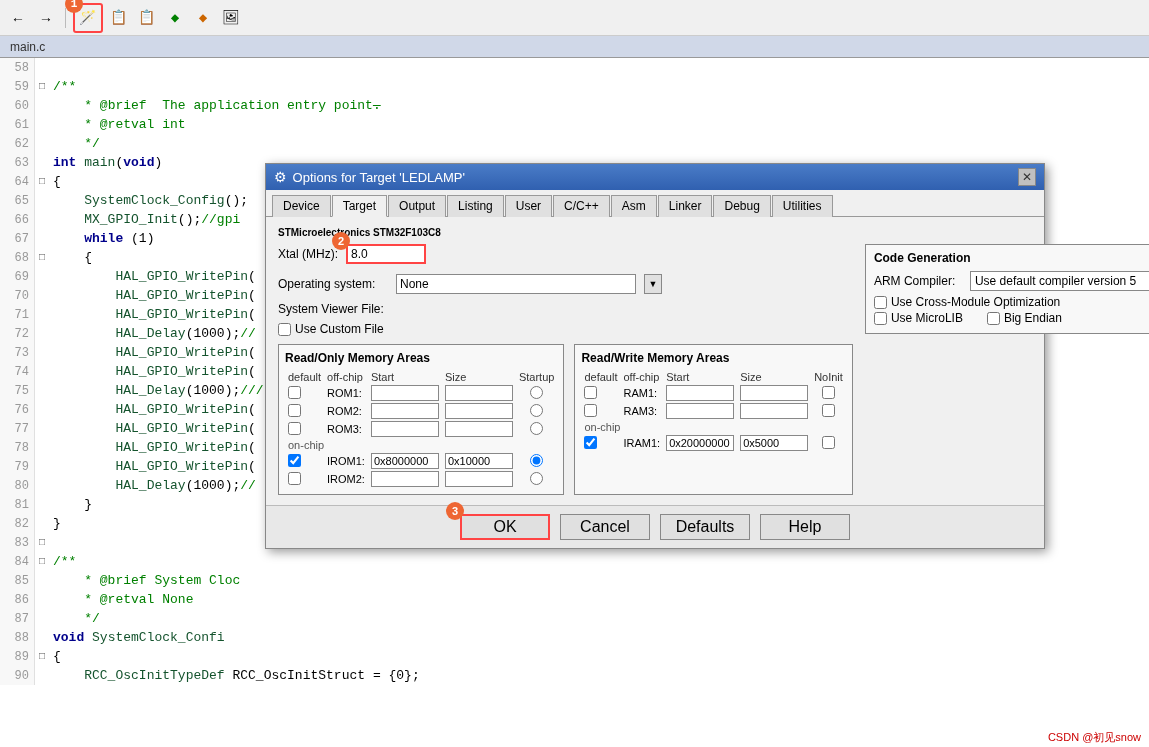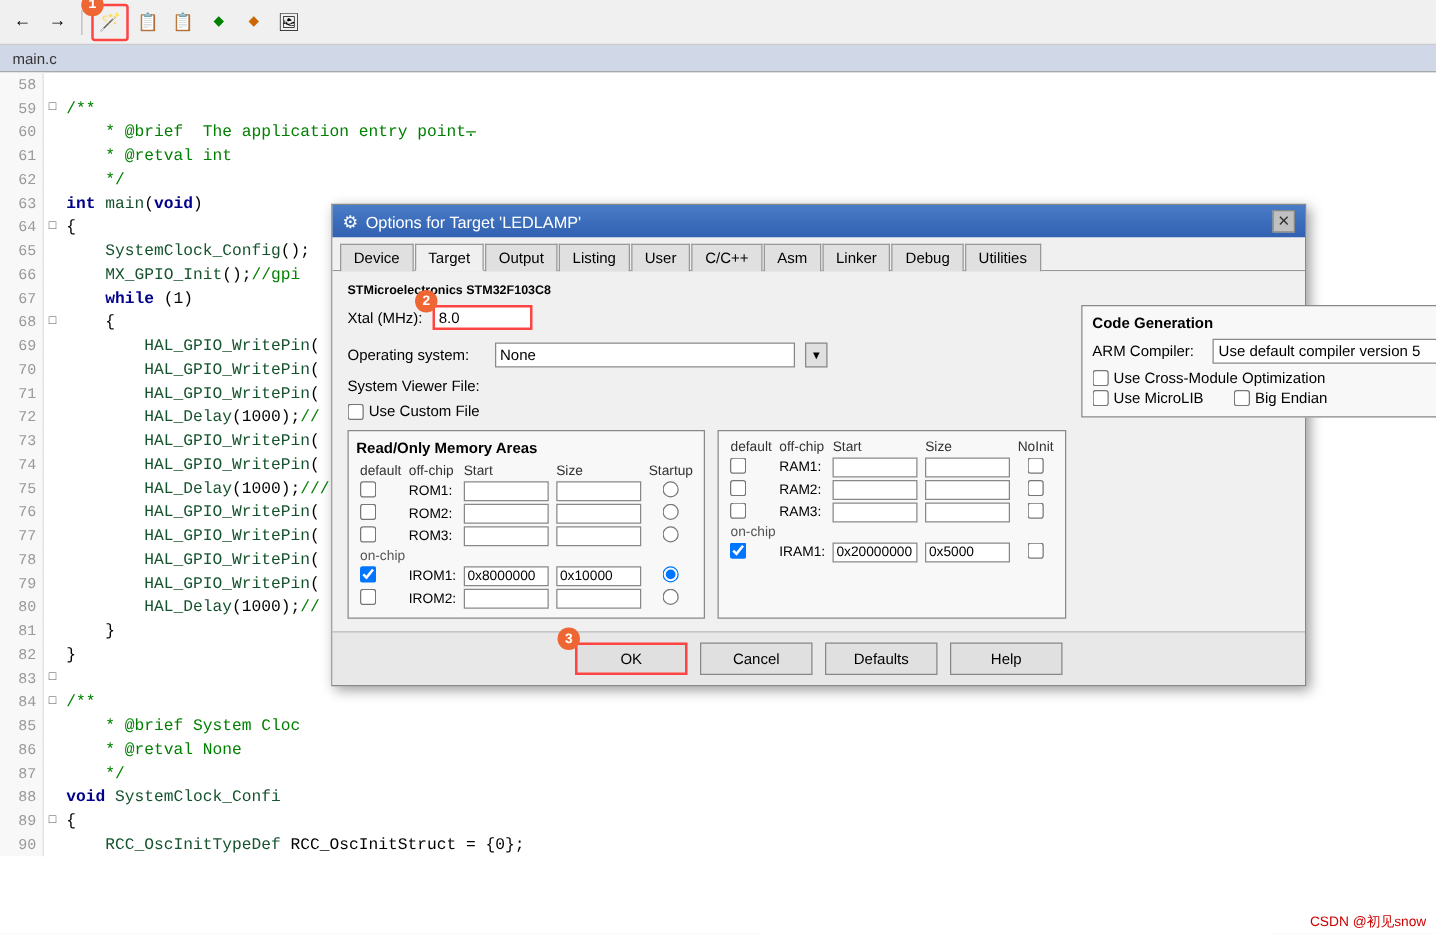--- a/index.html
+++ b/index.html
@@ -365,21 +365,21 @@
       justify-content: center;
       gap: 10px;
     }
 
     .dlg-btn {
       width: 90px;
       height: 26px;
       border: 1px solid #888;
       background: #e0e0e0;
       cursor: pointer;
-      font-size: 12px;
+      font-size: 16px;
       font-family: Arial, sans-serif;
     }
 
     .dlg-btn.ok-btn {
       border: 2px solid #ff4444;
     }
 
     
     .dialog-right {
       width: 320px;
@@ -740,41 +740,35 @@
                       <td><span>IROM2:</span></td>
                       <td><input type="text" class="mem-input" style=""></td>
                       <td><input type="text" class="mem-input" style=""></td>
                       <td style="text-align:center;"><input type="radio" name="ro_startup" class="mem-radio" style=""></td>
                     </tr>
                   </tbody>
                 </table>
               </div>
 
               <div class="mem-box">
+                <div class="mem-box-title">Read/Write Memory Areas</div>
                 <table class="mem-table">
                   <thead>
                     <tr>
                       <th>default</th>
                       <th>off-chip</th>
                       <th>Start</th>
                       <th>Size</th>
                       <th>NoInit</th>
                     </tr>
                   </thead>
                   <tbody>
                     <tr>
                       <td><input type="checkbox" class="mem-cb" style=""></td>
                       <td><span>RAM1:</span></td>
-                      <td><input type="text" class="mem-input" style=""></td>
-                      <td><input type="text" class="mem-input" style=""></td>
-                      <td style="text-align:center;"><input type="checkbox" class="mem-cb" style=""></td>
-                    </tr>
-                    <tr>
-                      <td><input type="checkbox" class="mem-cb" style=""></td>
-                      <td><span>RAM2:</span></td>
                       <td><input type="text" class="mem-input" style=""></td>
                       <td><input type="text" class="mem-input" style=""></td>
                       <td style="text-align:center;"><input type="checkbox" class="mem-cb" style=""></td>
                     </tr>
                     <tr>
                       <td><input type="checkbox" class="mem-cb" style=""></td>
                       <td><span>RAM3:</span></td>
                       <td><input type="text" class="mem-input" style=""></td>
                       <td><input type="text" class="mem-input" style=""></td>
                       <td style="text-align:center;"><input type="checkbox" class="mem-cb" style=""></td>

